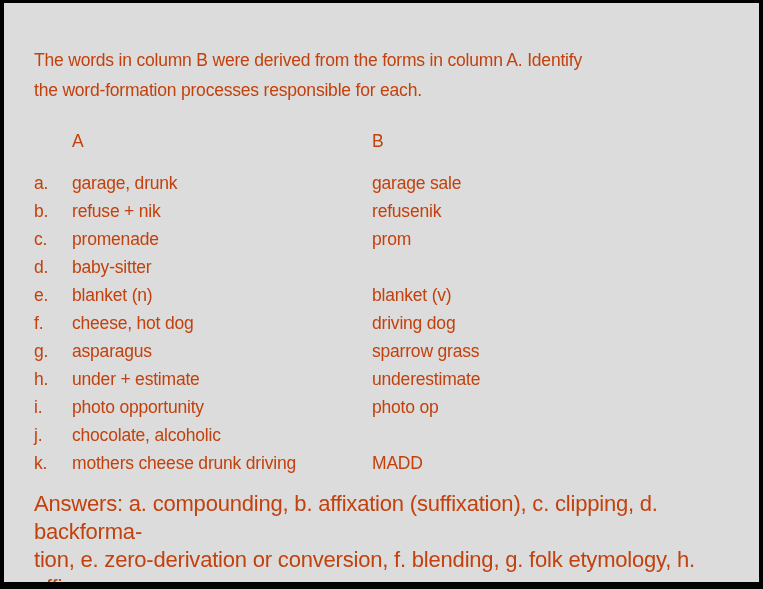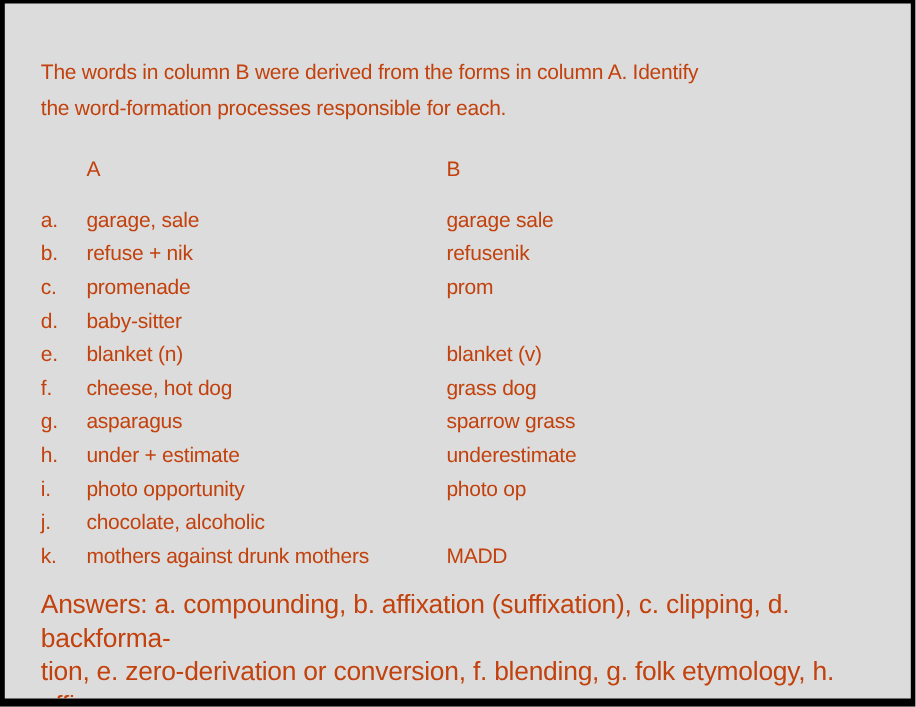--- a/index.html
+++ b/index.html
@@ -63,21 +63,21 @@
 
     <div class="trow thead">
       <span class="letter-cell"></span>
       <span>A</span>
       <span>B</span>
     </div>
 
     <div>
   <div class="trow">
     <span class="letter-cell">a.</span>
-    <span>garage, sale</span>
+    <span>garage, drunk</span>
     <span>garage sale</span>
   </div>
 
   <div class="trow">
     <span class="letter-cell">b.</span>
     <span>refuse + nik</span>
     <span>refusenik</span>
   </div>
 
   <div class="trow">
@@ -93,21 +93,21 @@
 
   <div class="trow">
     <span class="letter-cell">e.</span>
     <span>blanket (n)</span>
     <span>blanket (v)</span>
   </div>
 
   <div class="trow">
     <span class="letter-cell">f.</span>
     <span>cheese, hot dog</span>
-    <span>grass dog</span>
+    <span>driving dog</span>
   </div>
 
   <div class="trow">
     <span class="letter-cell">g.</span>
     <span>asparagus</span>
     <span>sparrow grass</span>
   </div>
 
   <div class="trow">
     <span class="letter-cell">h.</span>
@@ -121,21 +121,21 @@
     <span>photo op</span>
   </div>
 
   <div class="trow">
     <span class="letter-cell">j.</span>
     <span>chocolate, alcoholic</span>
   </div>
 
   <div class="trow">
     <span class="letter-cell">k.</span>
-    <span>mothers against drunk mothers</span>
+    <span>mothers cheese drunk driving</span>
     <span>MADD</span>
   </div>
 </div>
 
   </div>
 
   <p class="answers">Answers: a. compounding, b. affixation (suffixation), c. clipping, d. backforma-
 tion, e. zero-derivation or conversion, f. blending, g. folk etymology, h. affixa-
 tion (prefixation), i. clipping, j. blending, k. acronym formation</p>
 

